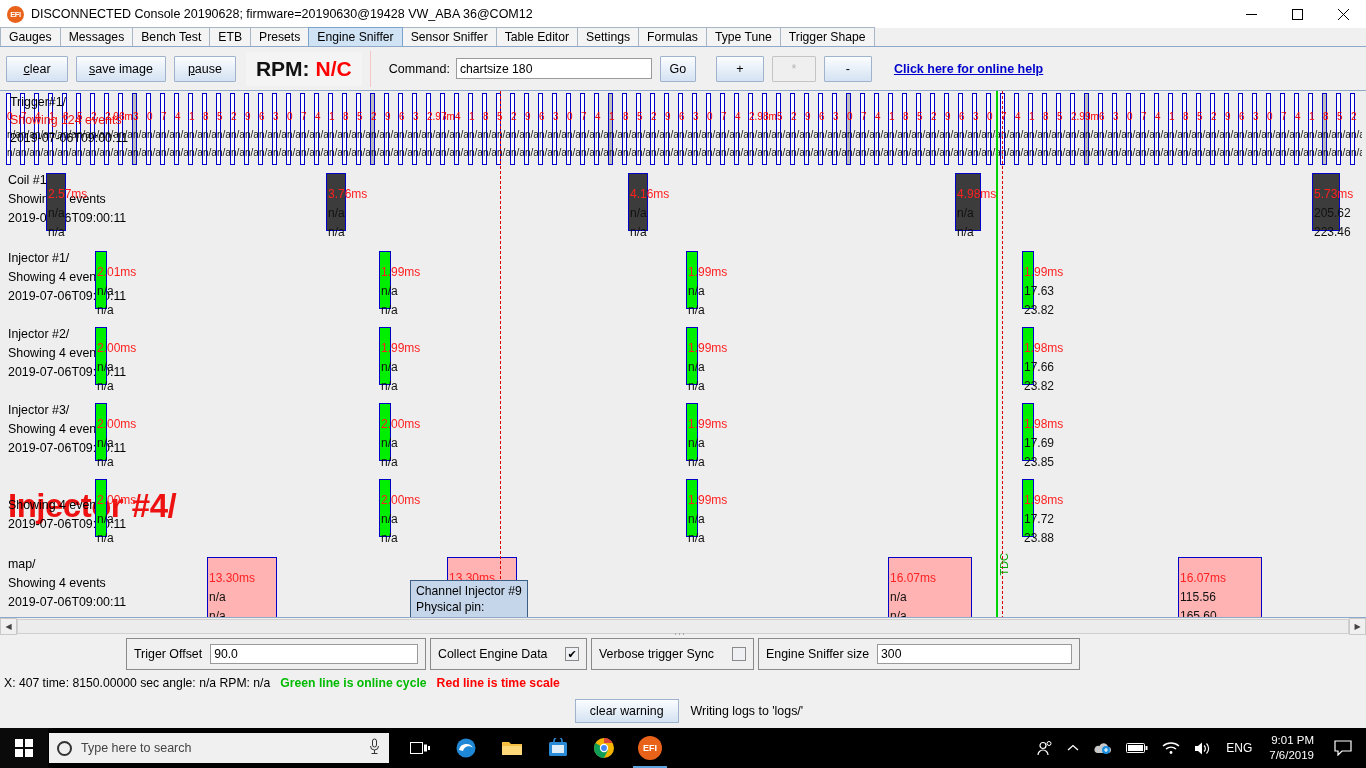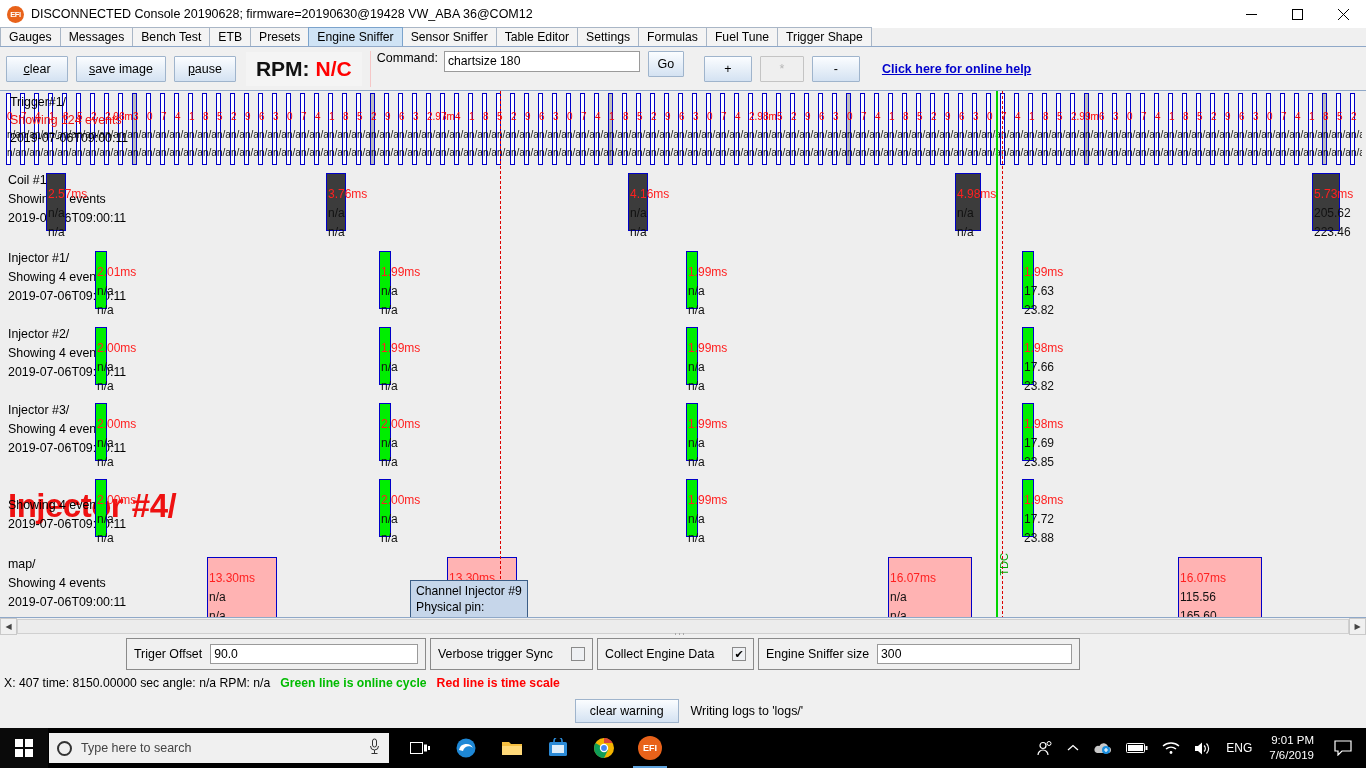--- a/index.html
+++ b/index.html
@@ -74,22 +74,22 @@
     background: #efefef; border-color: #c4c4c4; color: #b6b6b6;
   }
   .rpm-box {
     height: 34px; display: flex; align-items: center;
     padding: 0 10px; margin-left: 2px; margin-right: 6px;
     background: #f4f4f4;
   }
   .rpm-label { font-size: 21px; font-weight: bold; color: #111; }
   .rpm-value { font-size: 21px; font-weight: bold; color: #ff0000; margin-left: 6px; }
   .cmd-group {
-    display: flex; height: 36px;
-    border-left: 1px solid #f5c6c6; padding-left: 6px; margin-left: 2px;
+    display: flex; align-items: center; height: 36px;
+    border-left: 1px solid #f5c6c6; padding-left: 18px; margin-left: 2px;
   }
   .cmd-label { font-size: 12.5px; color: #000; margin-right: 6px; }
   .cmd-input {
     width: 196px; height: 21px; font-size: 12.2px;
     border: 1px solid #9a9a9a; background: #fff; padding: 0 3px;
     font-family: "Liberation Sans", sans-serif; color: #000;
   }
   .helplink {
     font-size: 12.5px; color: #0000cc; text-decoration: underline;
     font-weight: bold; margin-left: 14px; white-space: nowrap;
@@ -326,21 +326,21 @@
     <div class="tab"><span>Gauges</span></div>
       <div class="tab"><span>Messages</span></div>
       <div class="tab"><span>Bench Test</span></div>
       <div class="tab"><span>ETB</span></div>
       <div class="tab"><span>Presets</span></div>
       <div class="tab active"><span>Engine Sniffer</span></div>
       <div class="tab"><span>Sensor Sniffer</span></div>
       <div class="tab"><span>Table Editor</span></div>
       <div class="tab"><span>Settings</span></div>
       <div class="tab"><span>Formulas</span></div>
-      <div class="tab"><span>Fuel Tune</span></div>
+      <div class="tab"><span>Type Tune</span></div>
       <div class="tab"><span>Trigger Shape</span></div>
       <div class="tabstrip-fill"></div>
   </div>
 
   <div class="toolbar">
     <div class="btn">
         <u>c</u>
         <span>lear</span>
       </div>
     <div class="btn">
@@ -976,27 +976,27 @@
       </div>
     </div>
     <div class="hs-arrow">▶</div>
   </div>
 
   <div class="settings">
     <div class="sgroup g1">
       <span class="slabel">Triger Offset</span>
       <input class="sinput" type="text" value="90.0" style="">
     </div>
+    <div class="sgroup g3">
+      <span class="slabel">Collect Engine Data</span>
+      <span class="scheck">✔</span>
+    </div>
     <div class="sgroup g2">
       <span class="slabel">Verbose trigger Sync</span>
       <span class="scheck"></span>
-    </div>
-    <div class="sgroup g3">
-      <span class="slabel">Collect Engine Data</span>
-      <span class="scheck">✔</span>
     </div>
     <div class="sgroup g5">
       <span class="slabel">Engine Sniffer size</span>
       <input class="sinput" type="text" value="300" style="">
     </div>
   </div>
 
   <div class="statusline">
     <span>X: 407 time: 8150.00000 sec angle: n/a RPM: n/a</span>
     <span class="st-green">Green line is online cycle</span>

